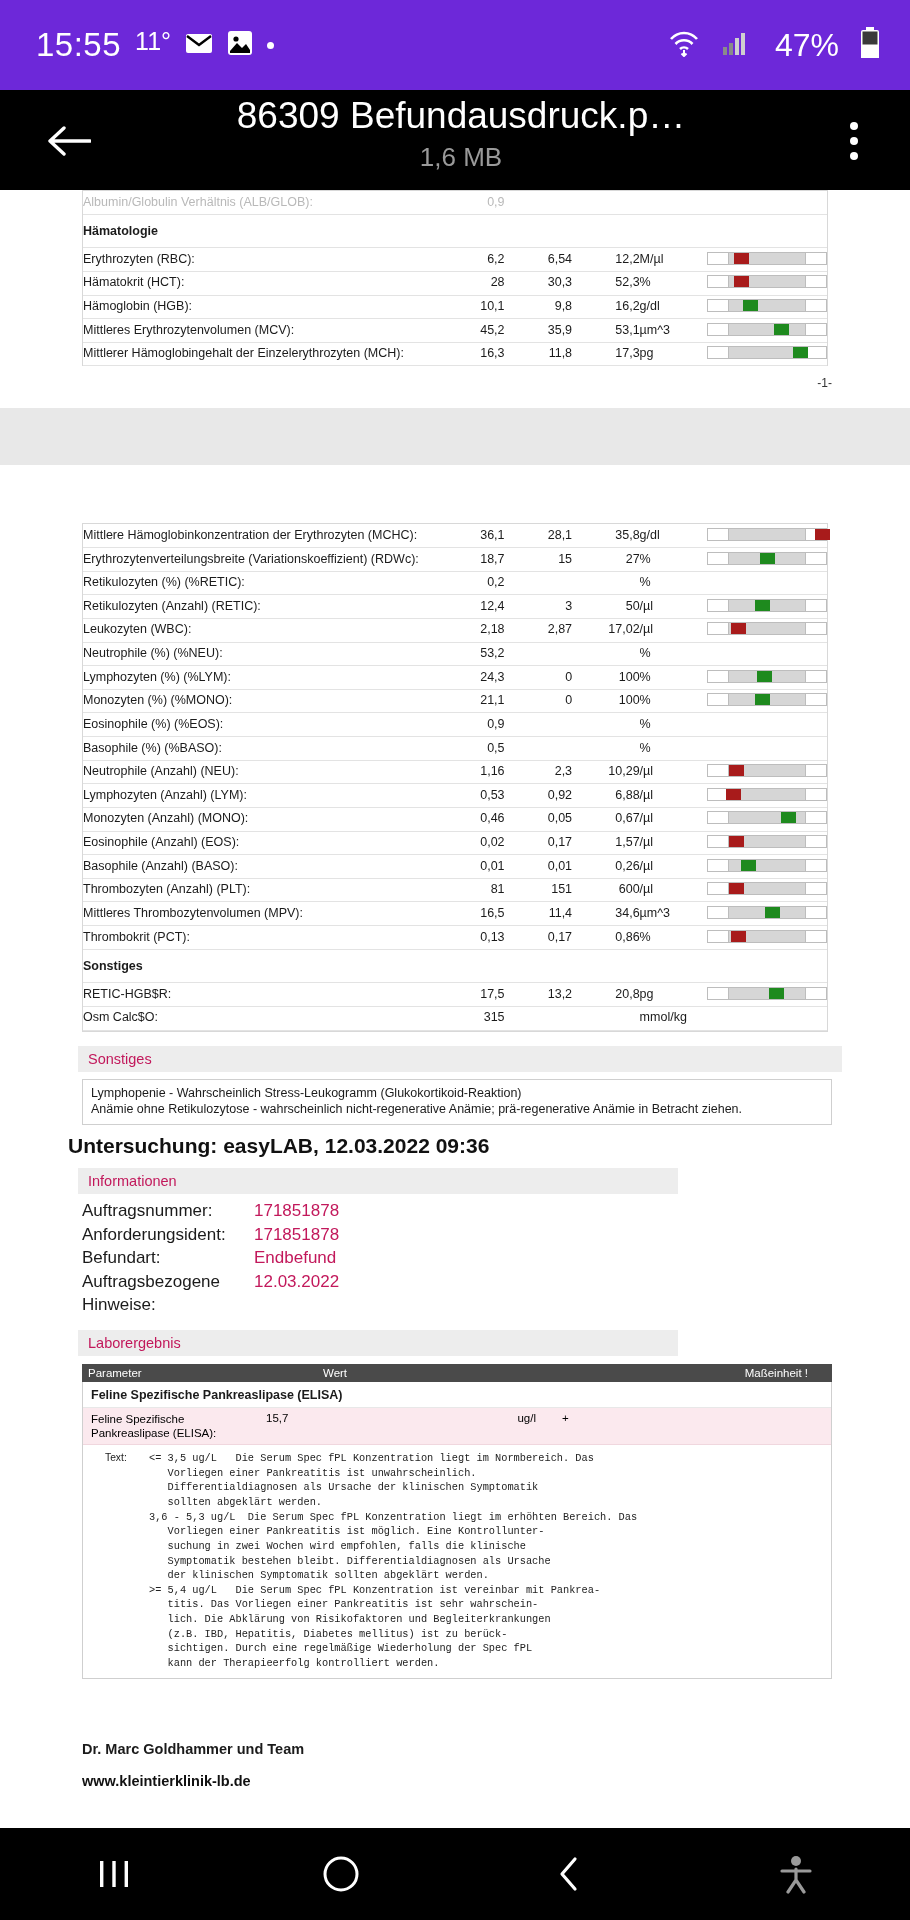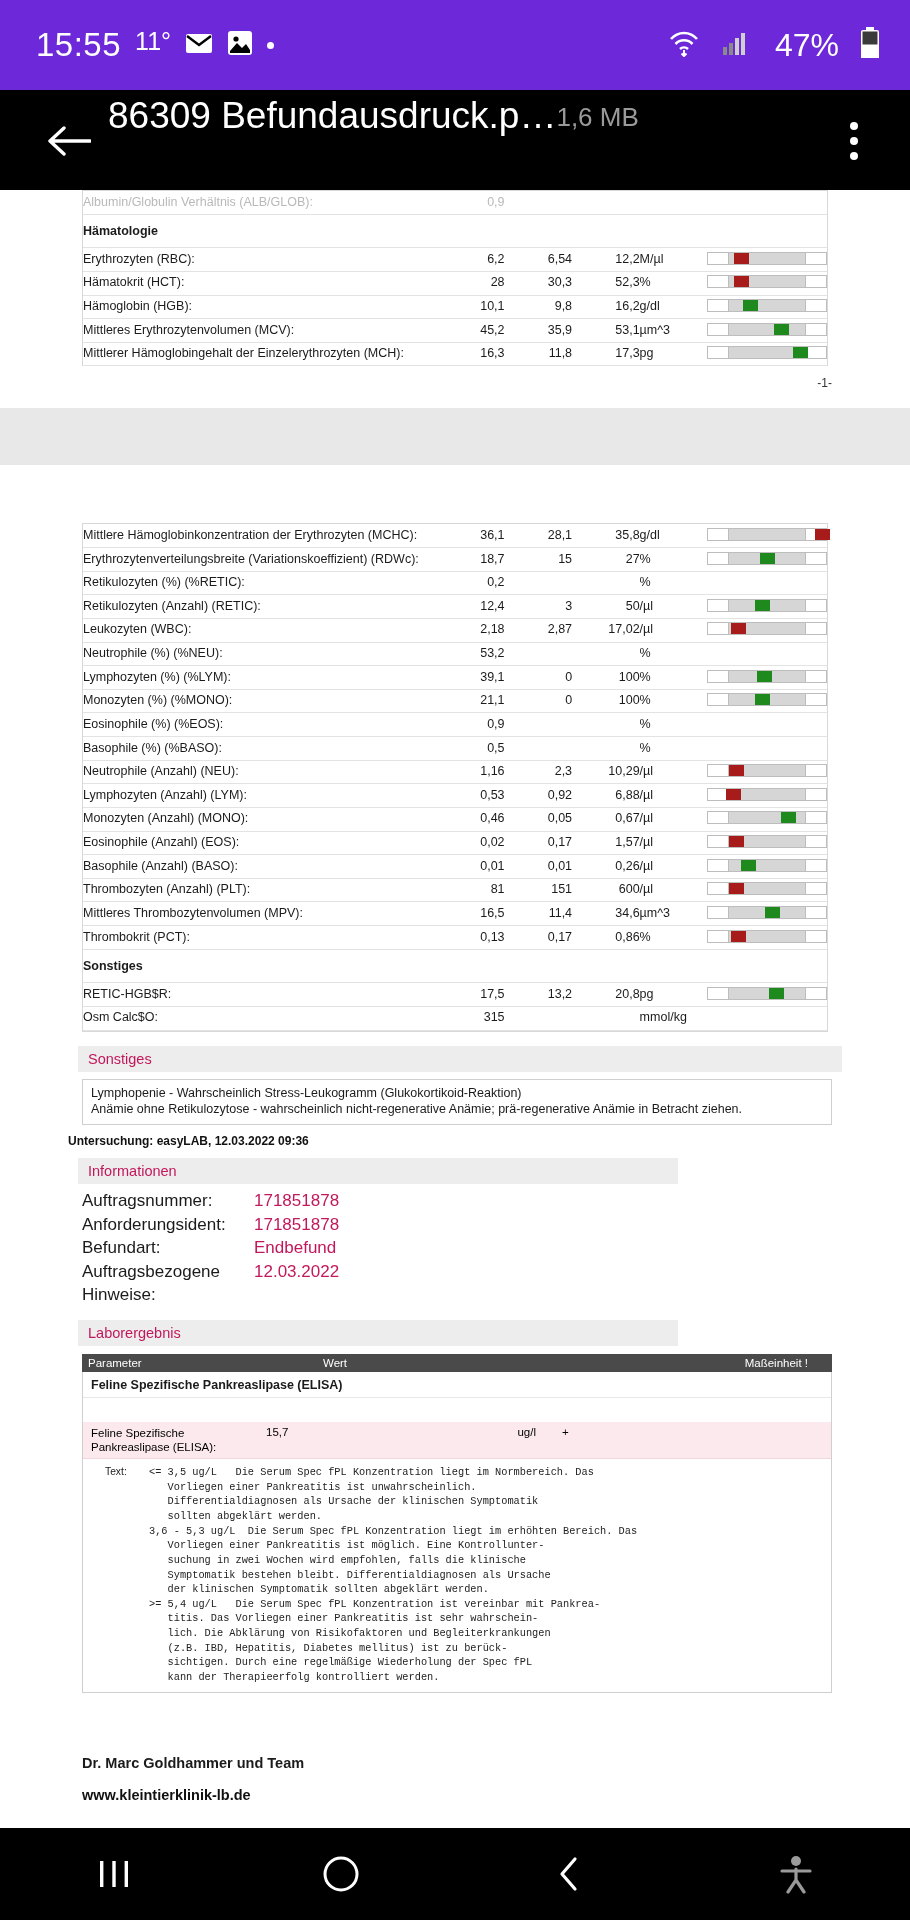--- a/index.html
+++ b/index.html
@@ -14,21 +14,21 @@
   .sb-temp{font-size:25px;position:relative;top:-4px;}
   .sb-right{display:flex;align-items:center;gap:21px;}
   .sb-pct{font-size:32px;margin-left:6px;}
   .ic{display:inline-block;}
   .dot{width:7px;height:7px;border-radius:50%;background:#fff;display:inline-block;}
 
   
   .titlebar{height:100px;background:#000;color:#fff;display:flex;align-items:flex-start;
             padding:4px 26px 0 30px;position:relative;}
   .backbtn{width:78px;height:78px;display:flex;align-items:center;justify-content:center;flex:0 0 auto;margin-top:8px;}
-  .titlewrap{flex:1;display:flex;flex-direction:row;align-items:center;justify-content:flex-start;padding-right:10px;}
+  .titlewrap{flex:1;display:flex;flex-direction:column;align-items:center;justify-content:flex-start;padding-right:10px;}
   .doctitle{font-size:37px;line-height:1.18;white-space:nowrap;overflow:hidden;}
   .docsize{font-size:26px;color:#9a9a9a;margin-top:4px;}
   .menubtn{width:60px;height:78px;display:flex;flex-direction:column;align-items:center;
            justify-content:center;gap:7px;margin-top:8px;flex:0 0 auto;}
   .menubtn i{width:8px;height:8px;border-radius:50%;background:#fff;display:block;}
 
   
   .viewer{background:#e8e8e8;height:1638px;overflow:hidden;position:relative;}
   .page{background:#fff;width:910px;position:relative;}
   .gap{height:57px;background:#e8e8e8;}
@@ -53,38 +53,38 @@
   .tblwrap{margin:0 82px 0 82px;border-left:1px solid #d8d8d8;border-right:1px solid #d8d8d8;
            border-top:1px solid #d8d8d8;}
   .tblwrap.botb{border-bottom:1px solid #d8d8d8;}
   .pagenum{text-align:right;font-size:12px;color:#333;padding:10px 78px 0 0;}
 
   
   .sechdr{background:#ededed;color:#c2185b;font-size:14.5px;padding:5px 0 5px 10px;margin:0 68px 0 78px;}
   .sechdr.wide{margin-right:232px;}
   .cmtbox{margin:7px 78px 0 82px;border:1px solid #cfcfcf;padding:5px 8px 6px 8px;font-size:12.5px;
           color:#1b1b1b;line-height:1.35;}
-  .untersuchung{margin:9px 0 0 68px;font-size:12px;font-weight:bold;color:#111;}
+  .untersuchung{margin:9px 0 0 68px;font-size:21px;font-weight:bold;color:#111;}
   .inforows{margin:5px 0 0 82px;font-size:17px;color:#1b1b1b;}
   .inforow{display:flex;line-height:1.38;}
   .infolbl{width:172px;}
   .infoval{color:#c2185b;}
 
   
   .mono{font-family:Liberation Sans, sans-serif;}
   .labhdr{margin:8px 78px 0 82px;background:#4a4a4a;color:#fff;font-size:11.5px;
           display:flex;padding:3px 6px;}
   .labhdr .p1{flex:0 0 235px;}
   .labhdr .p2{flex:0 0 200px;}
   .labhdr .p3{flex:1;text-align:right;padding-right:18px;}
   .labbox{margin:0 78px 0 82px;border:1px solid #cfcfcf;border-top:none;}
   .lbtitle{font-size:12.5px;font-weight:bold;padding:6px 8px 5px 8px;color:#1b1b1b;
            border-bottom:1px solid #e8e8e8;}
   .lbrow{display:flex;background:#fbe9ee;font-size:11.5px;padding:4px 8px;align-items:flex-start;
-         border-bottom:1px solid #f0d7de;margin-top:24px;}
+         border-bottom:1px solid #f0d7de;}
   .lbrow .n{flex:0 0 175px;line-height:1.25;}
   .lbrow .v{flex:0 0 120px;}
   .lbrow .u{flex:0 0 150px;text-align:right;}
   .lbrow .f{flex:1;text-align:left;padding-left:26px;}
   .lbtext{display:flex;font-size:10.3px;padding:6px 8px 8px 8px;line-height:1.42;color:#222;}
   .lbtext .lab{flex:0 0 58px;padding-left:14px;}
   .lbtext pre{white-space:pre;font-family:"Liberation Mono", monospace;font-size:10.3px;line-height:1.42;}
 
   .signoff{margin:0 0 0 82px;font-size:14.5px;color:#1b1b1b;font-weight:bold;}
   .weburl{margin:16px 16px 0 82px;font-size:14.5px;color:#111;font-weight:bold;}
@@ -346,21 +346,21 @@
             <tr>
               <td class="c-name">Neutrophile (%) (%NEU):</td>
               <td class="c-val">53,2</td>
               <td class="c-lo"></td>
               <td class="c-hi"></td>
               <td class="c-unit">%</td>
               <td class="c-bar"></td>
             </tr>
             <tr>
               <td class="c-name">Lymphozyten (%) (%LYM):</td>
-              <td class="c-val">39,1</td>
+              <td class="c-val">24,3</td>
               <td class="c-lo">0</td>
               <td class="c-hi">100</td>
               <td class="c-unit">%</td>
               <td class="c-bar">
                 <span class="bar">
                   <span class="seg" style="left:0;width:18%"></span>
                   <span class="mid" style="left:18%;width:64%"></span>
                   <span class="seg" style="left:82%;width:18%"></span>
                   <span class="mk" style="left:42%;background:#1e8a1e"></span>
                 </span>

